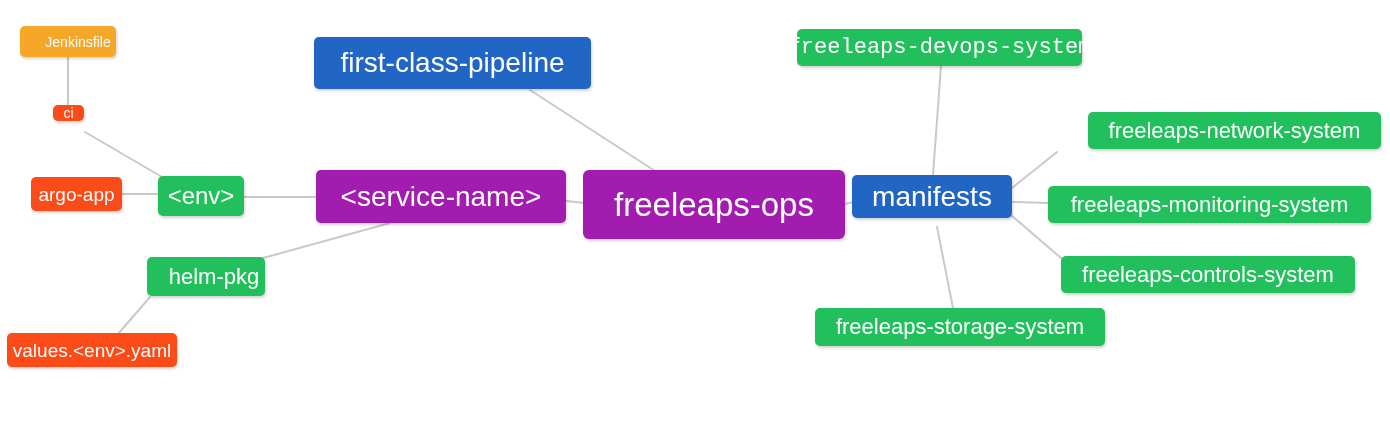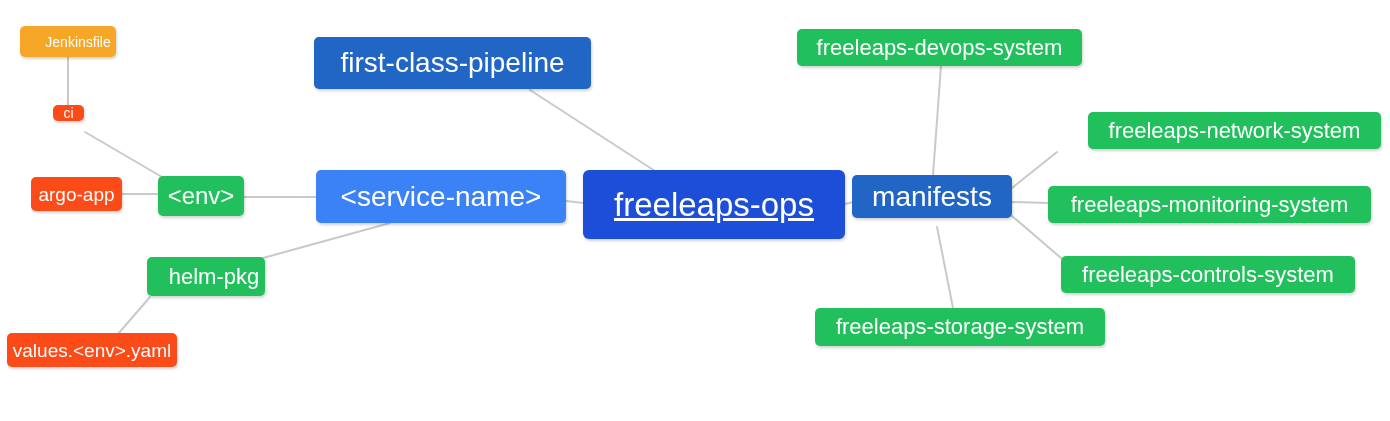--- a/index.html
+++ b/index.html
@@ -86,27 +86,27 @@
   <div class="node n-argo" style="background-color: rgb(250, 75, 24);">argo-app</div>
 
   <div class="node n-env" style="background-color: rgb(34, 192, 92);">&lt;env&gt;</div>
 
   <div class="node n-helm" style="background-color: rgb(34, 192, 92); padding-left: 16px;">helm-pkg</div>
 
   <div class="node n-values" style="background-color: rgb(250, 75, 24);">values.&lt;env&gt;.yaml</div>
 
   <div class="node n-pipeline" style="background-color: rgb(33, 102, 197);">first-class-pipeline</div>
 
-  <div class="node n-service" style="background-color: #3b82f6; text-align: right;">&lt;service-name&gt;</div>
+  <div class="node n-service" style="background-color: #a21caf; text-align: right;">&lt;service-name&gt;</div>
 
-  <div class="node n-ops" style="background-color: #1d4ed8; text-decoration: underline;">freeleaps-ops</div>
+  <div class="node n-ops" style="background-color: #a21caf;">freeleaps-ops</div>
 
   <div class="node n-manifests" style="background-color: rgb(33, 102, 197);">manifests</div>
 
-  <div class="node n-devops" style="background-color: rgb(34, 192, 92);">freeleaps-devops-system</div>
+  <div class="node n-devops" style="background-color: rgb(34, 192, 92); font-family: Liberation Mono, monospace;">freeleaps-devops-system</div>
 
   <div class="node n-network" style="background-color: rgb(34, 192, 92);">freeleaps-network-system</div>
 
   <div class="node n-monitoring" style="background-color: rgb(34, 192, 92);">freeleaps-monitoring-system</div>
 
   <div class="node n-controls" style="background-color: rgb(34, 192, 92);">freeleaps-controls-system</div>
 
   <div class="node n-storage" style="background-color: rgb(34, 192, 92);">freeleaps-storage-system</div>
 
 </div>

